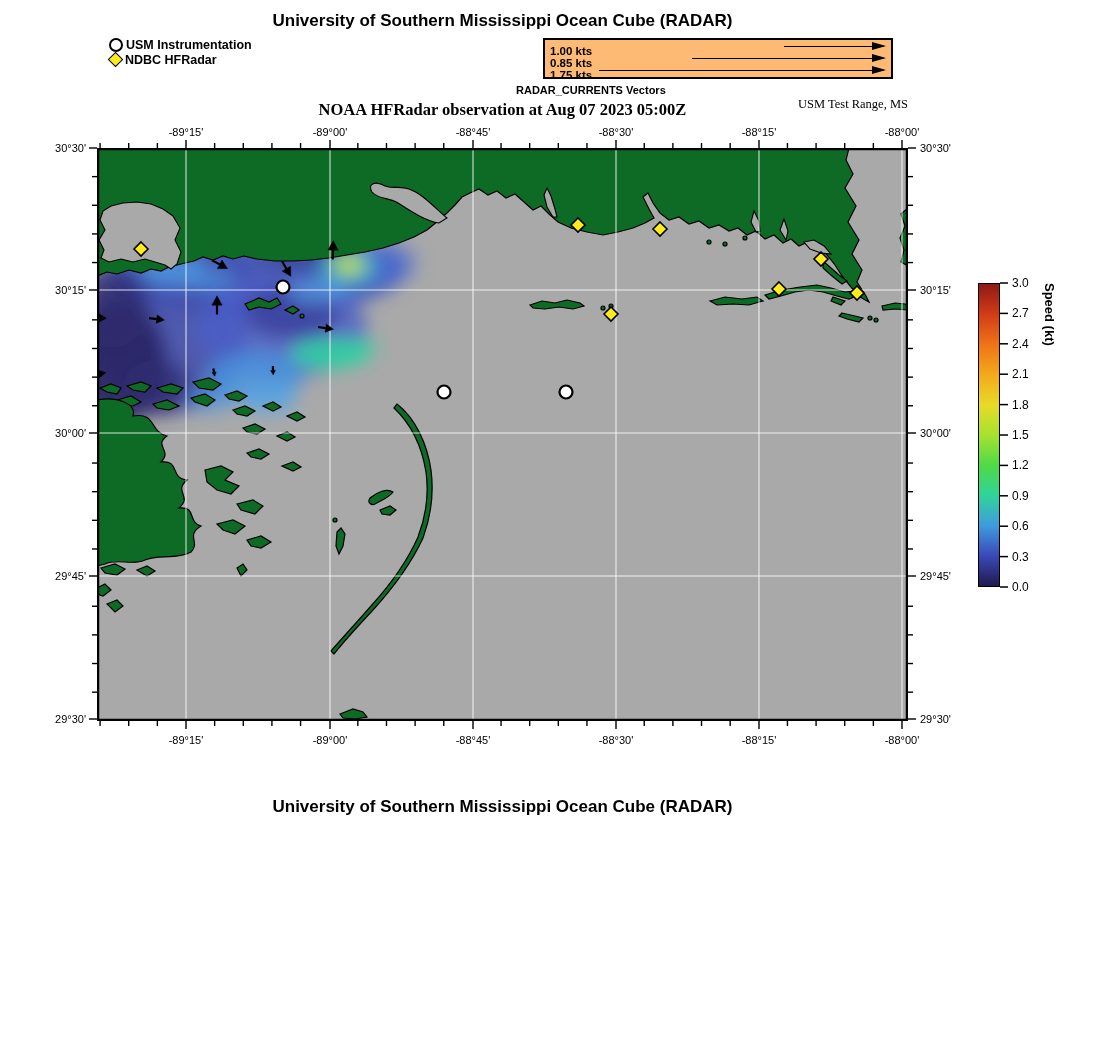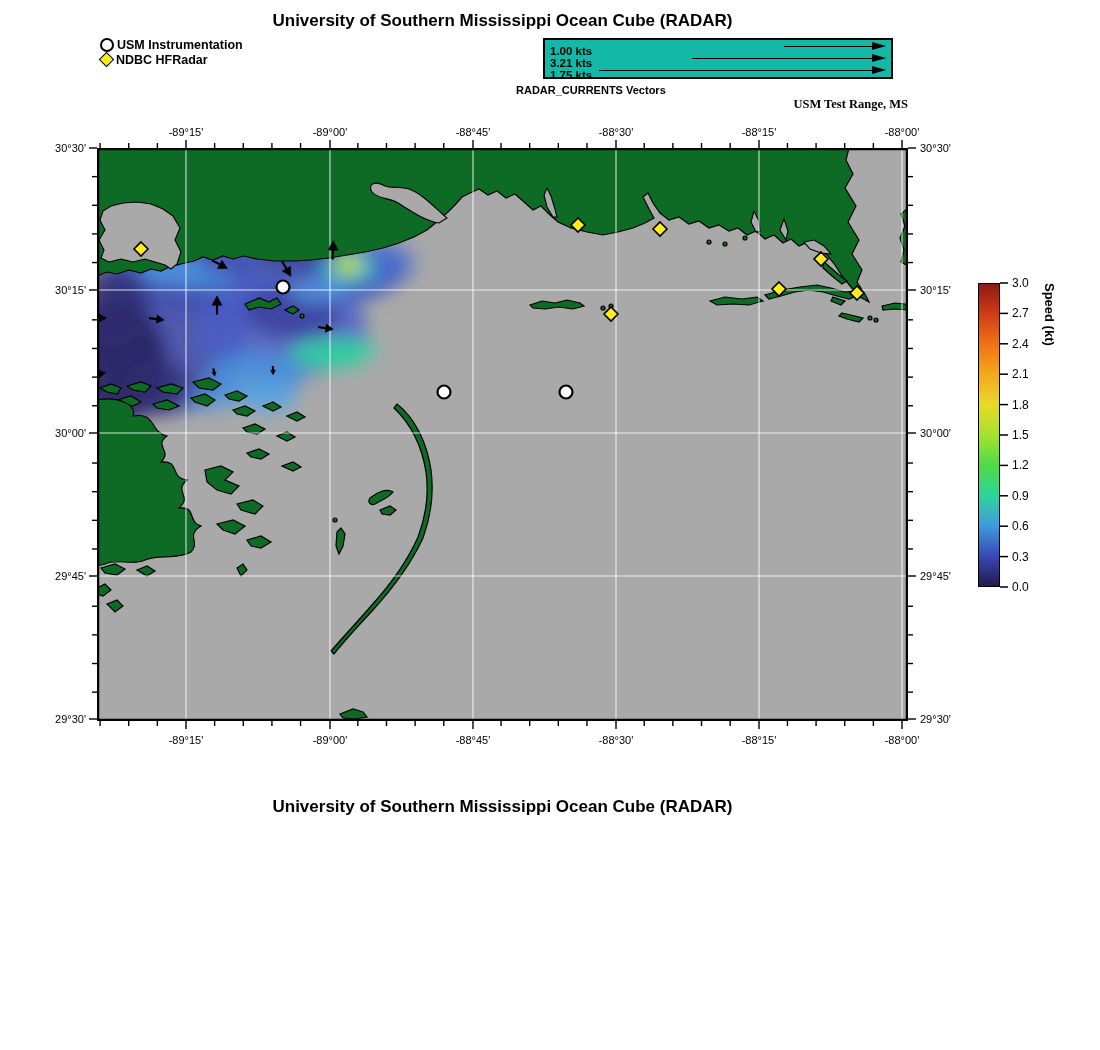--- a/index.html
+++ b/index.html
@@ -1,38 +1,38 @@
 <!DOCTYPE html>
 <html><head>
 <meta charset="utf-8">
 <style>
   html,body{margin:0;padding:0;background:#fff;}
   .page{position:relative;width:1100px;height:1050px;background:#fff;overflow:hidden;
         font-family:"Liberation Sans","DejaVu Sans",sans-serif;color:#000;}
   .title-top{position:absolute;left:97px;top:11px;width:811px;text-align:center;
              font-size:17px;font-weight:bold;}
-  .legend{position:absolute;left:100px;top:37px;}
+  .legend{position:absolute;left:109px;top:37px;}
   .legend-row{display:flex;align-items:center;height:15px;font-size:12.5px;font-weight:bold;}
   .sym-circle{width:10px;height:10px;border:2px solid #000;border-radius:50%;
               background:#fff;display:inline-block;margin-right:3px;flex:0 0 auto;}
   .sym-diamond{width:9px;height:9px;background:#ffec1a;border:1.5px solid #000;
                transform:rotate(45deg);display:inline-block;margin:0 4px 0 1px;flex:0 0 auto;}
   .vecbox{position:absolute;left:543px;top:38px;width:350px;height:41px;
-          border:2.5px solid #000;background:#14b8a6;box-sizing:border-box;}
+          border:2.5px solid #000;background:#fdba74;box-sizing:border-box;}
   .vrow{position:absolute;left:5px;right:5px;height:12px;}
   .vrow .vlabel{font-size:11.5px;font-weight:bold;line-height:12px;}
   .varrow{position:absolute;right:2px;top:5px;height:0;border-top:1.5px solid #000;}
   .varrow::after{content:"";position:absolute;right:-2px;top:-5.5px;width:0;height:0;
                  border-left:14px solid #000;border-top:4.5px solid transparent;
                  border-bottom:4.5px solid transparent;}
   .veccaption{position:absolute;left:516px;top:84px;font-size:11px;font-weight:bold;}
   .subtitle{position:absolute;left:97px;top:100px;width:811px;text-align:center;
             font-family:"Liberation Serif","DejaVu Serif",serif;font-size:16.5px;font-weight:bold;}
   .range-label{position:absolute;right:192px;top:97px;
-               font-family:"Liberation Serif","DejaVu Serif",serif;font-size:12.5px;font-weight:bold;}
+               font-family:"Liberation Serif","DejaVu Serif",serif;font-size:12.5px;font-weight:normal;}
   #map-svg{position:absolute;left:97px;top:148px;}
   #axes-layer{position:absolute;left:0;top:0;pointer-events:none;}
   #axes-layer text{font-family:"Liberation Sans","DejaVu Sans",sans-serif;fill:#000;}
   .colorbar{position:absolute;left:978px;top:283px;width:22px;height:304px;
             border:1.5px solid #000;box-sizing:border-box;}
   .cb-title{position:absolute;left:1042px;top:283px;height:304px;display:flex;align-items:center;
             writing-mode:vertical-rl;font-weight:bold;font-size:13px;}
   .title-bottom{position:absolute;left:97px;top:797px;width:811px;text-align:center;
                 font-size:17px;font-weight:bold;}
 </style>
@@ -53,30 +53,31 @@
       <span>NDBC HFRadar</span>
     </div>
   </div>
 
   <div class="vecbox">
     <div class="vrow" style="top:1px">
       <span class="vlabel">1.00 kts</span>
       <span class="varrow" style="width:100px"></span>
     </div>
     <div class="vrow" style="top:13px">
-      <span class="vlabel">3.21 kts</span>
+      <span class="vlabel">0.85 kts</span>
       <span class="varrow" style="width:192px"></span>
     </div>
     <div class="vrow" style="top:25px">
       <span class="vlabel">1.75 kts</span>
       <span class="varrow" style="width:285px"></span>
     </div>
   </div>
   <div class="veccaption">RADAR_CURRENTS Vectors</div>
 
+  <div class="subtitle">NOAA HFRadar observation at Aug 07 2023 05:00Z</div>
   <div class="range-label">USM Test Range, MS</div>
 
   <svg id="map-svg" width="811" height="573" viewBox="0 0 811 573">
       <defs>
         <filter id="blobblur" x="-30%" y="-30%" width="160%" height="160%">
           <feGaussianBlur stdDeviation="9"></feGaussianBlur>
         </filter>
         <clipPath id="mapclip">
           <rect x="0" y="0" width="811" height="573"></rect>
         </clipPath>

